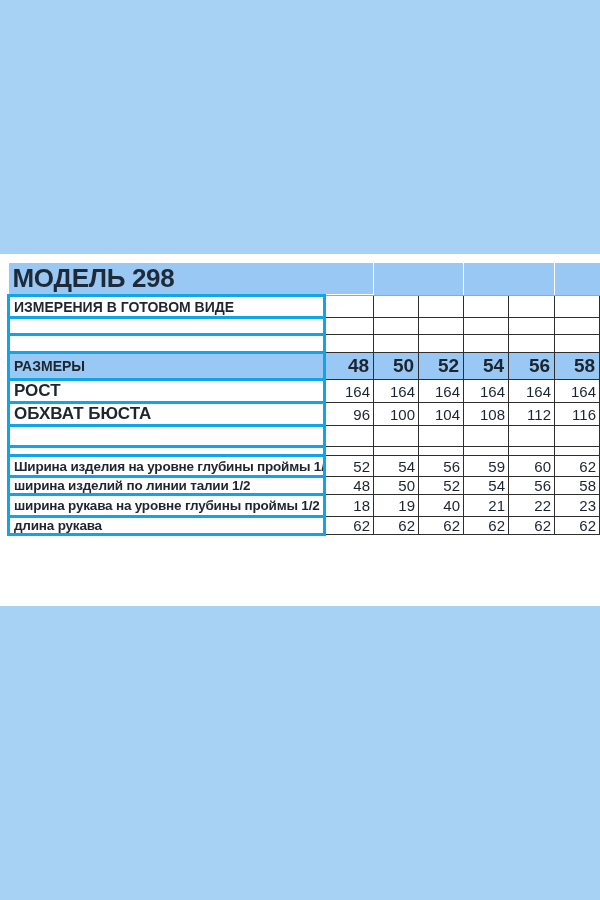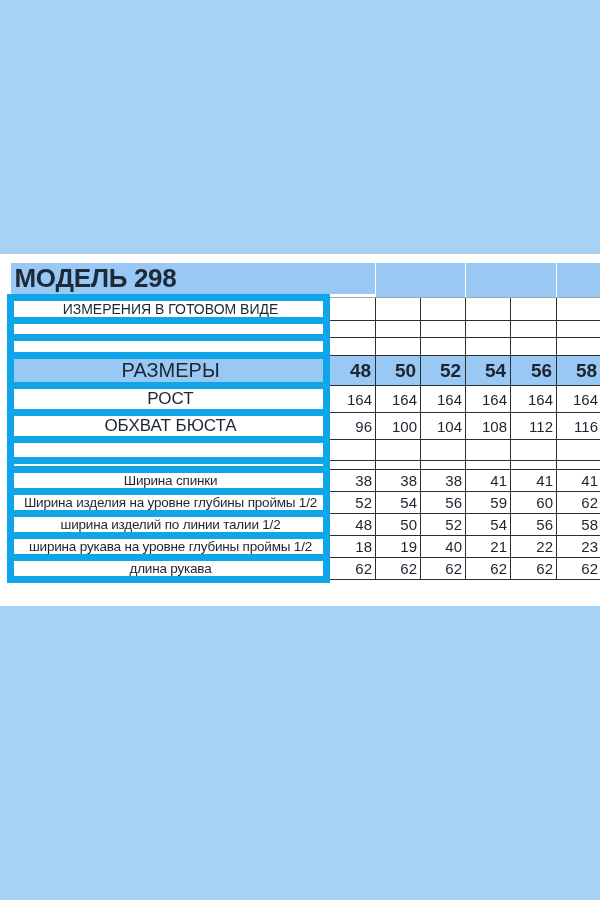--- a/index.html
+++ b/index.html
@@ -17,39 +17,39 @@
   }
   td{padding:0;vertical-align:middle;overflow:hidden;box-sizing:border-box;}
   
   td.num{
     border:1px solid #2e2e2e;
     text-align:right;padding-right:3px;
     font-size:15px;font-weight:400;color:#1c2430;
   }
   
   td.lab{
-    border:7px solid #0ea5e9;
-    text-align:center;padding-left:4px;
-    font-weight:400;font-size:13.5px;letter-spacing:-0.2px;
+    border:3px solid #0ea5e9;
+    text-align:left;padding-left:4px;
+    font-weight:700;font-size:13.5px;letter-spacing:-0.2px;
     white-space:nowrap;
   }
   
   tr.title-row td{
     background:#98c8f3;border:0;border-bottom:1px solid #9fa6ad;
   }
   tr.title-row td.sep{border-left:1px solid rgba(255,255,255,0.65);}
   .model-title{
     font-size:26px;font-weight:700;color:#1e2a38;
     padding-left:4px;letter-spacing:-0.3px;display:block;
   }
   
   td.sub-label{font-size:14px;letter-spacing:0;}
   
   tr.sizes-row td{background:#98c8f3;}
-  tr.sizes-row td.lab{font-size:20px;letter-spacing:0;}
+  tr.sizes-row td.lab{font-size:14px;letter-spacing:0;}
   tr.sizes-row td.num{font-size:19px;font-weight:700;padding-right:4px;}
   
   tr.upper-row td.lab{font-size:17px;letter-spacing:0;}
   
   tr.thick-bottom td{border-bottom:2px solid #1f1f1f;}
   tr.last-row td{border-bottom:2px solid #1f1f1f;}
 </style>
 </head>
 <body>
 
@@ -140,29 +140,20 @@
           </tr>
           <tr style="height: 9px;">
             <td class="lab"></td>
             <td class="num"></td>
             <td class="num"></td>
             <td class="num"></td>
             <td class="num"></td>
             <td class="num"></td>
             <td class="num"></td>
           </tr>
-          <tr style="height: 16px;">
-            <td class="lab">Ширина спинки</td>
-            <td class="num">38</td>
-            <td class="num">38</td>
-            <td class="num">38</td>
-            <td class="num">41</td>
-            <td class="num">41</td>
-            <td class="num">41</td>
-          </tr>
           <tr style="height: 21px;">
             <td class="lab">Ширина изделия на уровне глубины проймы 1/2</td>
             <td class="num">52</td>
             <td class="num">54</td>
             <td class="num">56</td>
             <td class="num">59</td>
             <td class="num">60</td>
             <td class="num">62</td>
           </tr>
           <tr style="height: 17px;">

